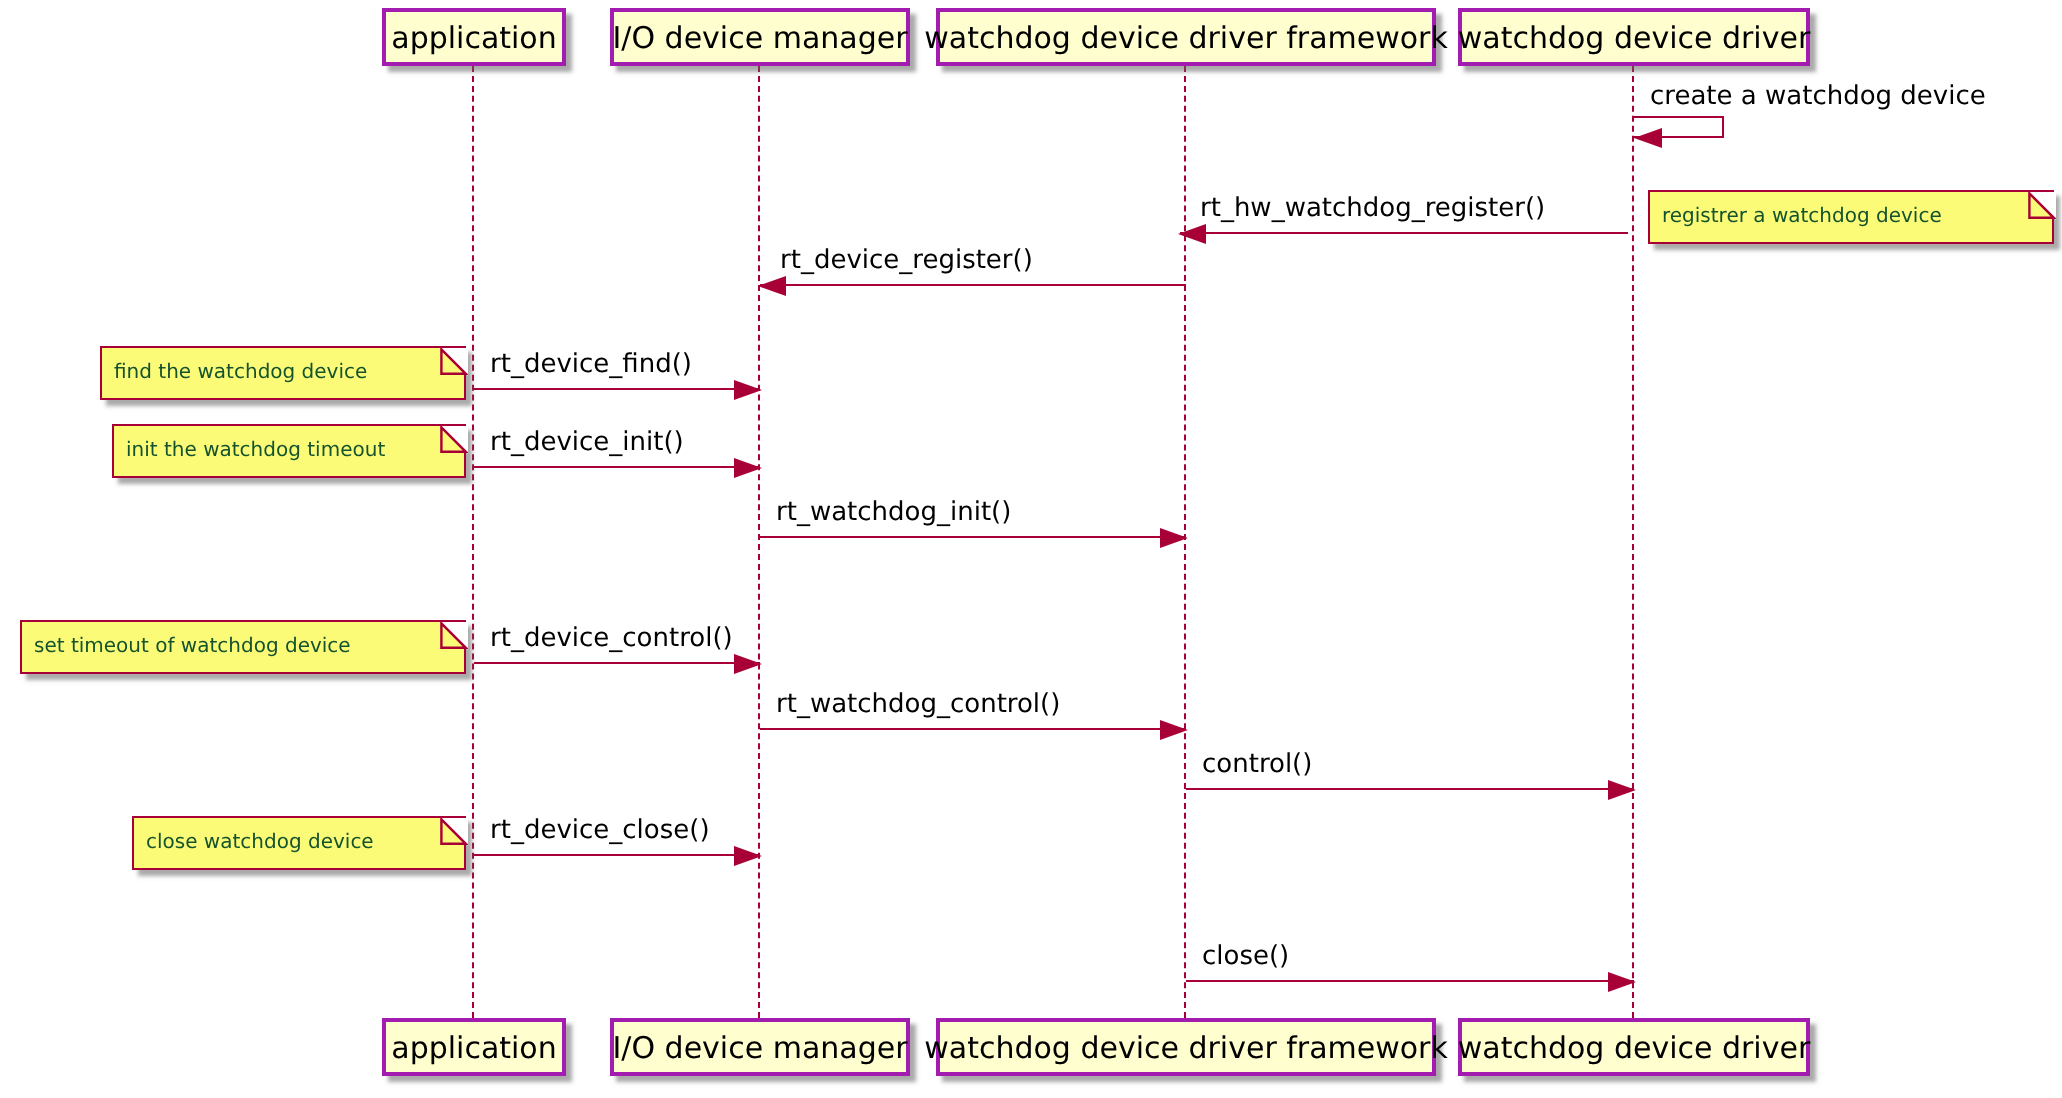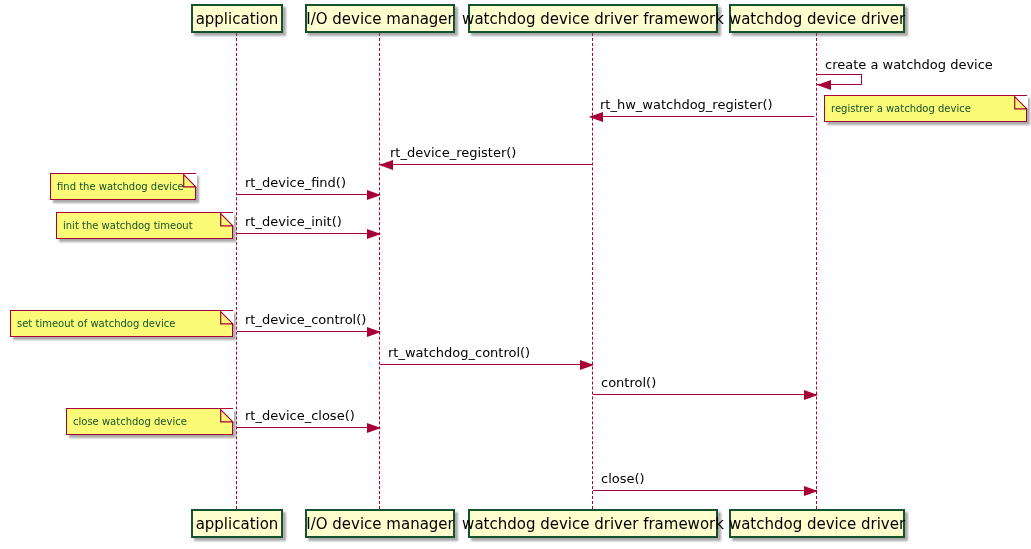--- a/index.html
+++ b/index.html
@@ -2,21 +2,21 @@
 <html><head>
 <meta charset="utf-8">
 <style>
   * { box-sizing: border-box; margin: 0; padding: 0; }
   html, body { width: 1031px; height: 549px; background: #ffffff; }
   body { font-family: "DejaVu Sans", sans-serif; position: relative; overflow: hidden; }
   #diagram { position: absolute; inset: 0; }
 
   .box {
     position: absolute; height: 29px;
-    background: #FEFECE; border: 2px solid #14532d;
+    background: #FEFECE; border: 2px solid #a21caf;
     box-shadow: 3px 3px 2px rgba(100,100,100,0.55);
     display: flex; align-items: center; justify-content: center;
     font-size: 15px; color: #000; white-space: nowrap;
   }
 
   .lifeline {
     position: absolute; top: 33px; height: 476px; width: 0;
     border-left: 1px dashed #A80036;
   }
 
@@ -61,50 +61,55 @@
   <div class="box" style="left:191px;top:4px;width:92px">application</div>
   <div class="box" style="left:305px;top:4px;width:150px">I/O device manager</div>
   <div class="box" style="left:468px;top:4px;width:250px">watchdog device driver framework</div>
   <div class="box" style="left:729px;top:4px;width:176px">watchdog device driver</div>
 
   <div class="box" style="left:191px;top:509px;width:92px">application</div>
   <div class="box" style="left:305px;top:509px;width:150px">I/O device manager</div>
   <div class="box" style="left:468px;top:509px;width:250px">watchdog device driver framework</div>
   <div class="box" style="left:729px;top:509px;width:176px">watchdog device driver</div>
 
-  <div class="msg self" style="left:817px;top:56px;width:190px">
+  <div class="msg self" style="left:817px;top:40px;width:190px">
     <div class="msg-label">create a watchdog device</div>
     <div class="loop"></div>
     <div class="ah loop-ah"></div>
   </div>
 
   <div class="msg leftward" style="left:590px;top:96px;width:224px">
     <div class="msg-label">rt_hw_watchdog_register()</div>
     <div class="msg-line"></div>
     <div class="ah ah-l"></div>
   </div>
 
-  <div class="msg leftward" style="left:380px;top:144px;width:213px">
+  <div class="msg leftward" style="left:380px;top:122px;width:213px">
     <div class="msg-label">rt_device_register()</div>
     <div class="msg-line"></div>
     <div class="ah ah-l"></div>
   </div>
 
   <div class="msg rightward" style="left:237px;top:174px;width:143px">
     <div class="msg-label">rt_device_find()</div>
     <div class="msg-line"></div>
     <div class="ah ah-r"></div>
   </div>
 
   <div class="msg rightward" style="left:237px;top:213px;width:143px">
     <div class="msg-label">rt_device_init()</div>
     <div class="msg-line"></div>
     <div class="ah ah-r"></div>
   </div>
 
+  <div class="msg rightward" style="left:380px;top:248px;width:213px">
+    <div class="msg-label">rt_watchdog_init()</div>
+    <div class="msg-line"></div>
+    <div class="ah ah-r"></div>
+  </div>
 
 
   <div class="msg rightward" style="left:237px;top:311px;width:143px">
     <div class="msg-label">rt_device_control()</div>
     <div class="msg-line"></div>
     <div class="ah ah-r"></div>
   </div>
 
   <div class="msg rightward" style="left:593px;top:374px;width:224px">
     <div class="msg-label">control()</div>
@@ -131,21 +136,21 @@
     <div class="ah ah-r"></div>
   </div>
 
   <div class="note" style="left:824px;top:95px;width:203px">
     <span class="note-text">registrer a watchdog device</span>
     <span class="fold"><svg width="14" height="14" viewBox="0 0 14 14">
           <polygon points="0,0 14,0 14,14" fill="#ffffff"></polygon>
           <path d="M0.7,0.7 L12.9,12.9 L0.7,12.9 Z" fill="#FBFB77" stroke="#A80036" stroke-width="1.2"></path>
         </svg></span>
   </div>
-  <div class="note" style="left:50px;top:173px;width:146px">
+  <div class="note" style="left:50px;top:173px;width:183px">
     <span class="note-text">find the watchdog device</span>
     <span class="fold"><svg width="14" height="14" viewBox="0 0 14 14">
           <polygon points="0,0 14,0 14,14" fill="#ffffff"></polygon>
           <path d="M0.7,0.7 L12.9,12.9 L0.7,12.9 Z" fill="#FBFB77" stroke="#A80036" stroke-width="1.2"></path>
         </svg></span>
   </div>
   <div class="note" style="left:56px;top:212px;width:177px">
     <span class="note-text">init the watchdog timeout</span>
     <span class="fold"><svg width="14" height="14" viewBox="0 0 14 14">
           <polygon points="0,0 14,0 14,14" fill="#ffffff"></polygon>

